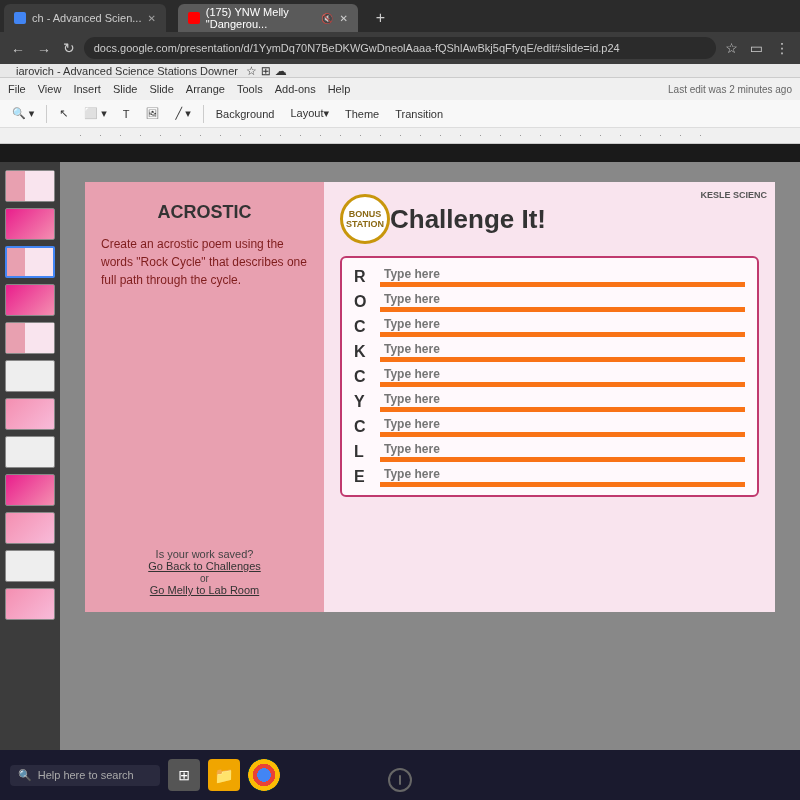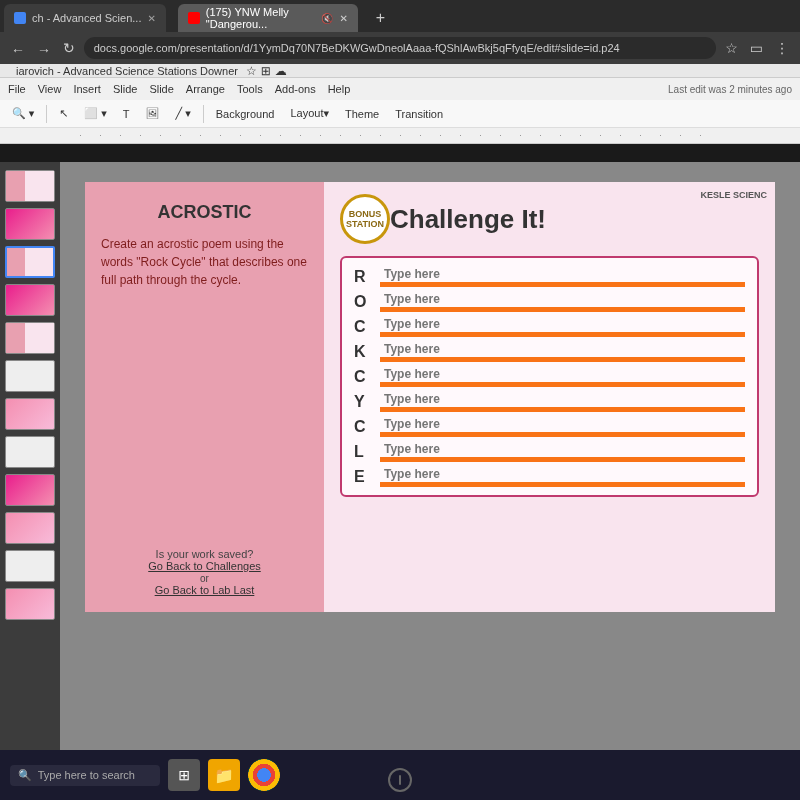--- a/index.html
+++ b/index.html
@@ -537,21 +537,21 @@
   <div class="slide">
 
     <div class="slide-left">
       <div class="acrostic-title">ACROSTIC</div>
       <div class="acrostic-desc">Create an acrostic poem using the words "Rock Cycle" that describes one full path through the cycle.</div>
       <div class="slide-left-footer">
         <span>Is your work saved?</span>
         <br>
         <a href="#">Go Back to Challenges</a>
         <span class="or">or</span>
-        <a href="#">Go Back to Lab Last</a>
+        <a href="#">Go Melly to Lab Room</a>
       </div>
     </div>
 
     <div class="slide-right">
 
       <div class="kesley-logo">KESLE
 SCIENC</div>
 
       <div class="slide-right-header">
         <div class="bonus-badge">
@@ -599,21 +599,21 @@
           <input class="acrostic-input-line" placeholder="Type here" style="">
         </div>
       </div>
     </div>
   </div>
 </div>
 
 <div class="taskbar">
   <div class="taskbar-search">
     <span>🔍</span>
-    <span>Type here to search</span>
+    <span>Help here to search</span>
   </div>
   <div class="taskbar-icon grid">⊞</div>
   <div class="taskbar-icon folder">📁</div>
   <div class="taskbar-icon chrome"></div>
 
   <div style="position:absolute; bottom: 8px; left:50%; transform:translateX(-50%); width:24px; height:24px; border:2px solid #666; border-radius:50%; display:flex; align-items:center; justify-content:center;">
     <div style="width:2px; height:10px; background:#666; border-radius:1px;"></div>
   </div>
 </div>
 

